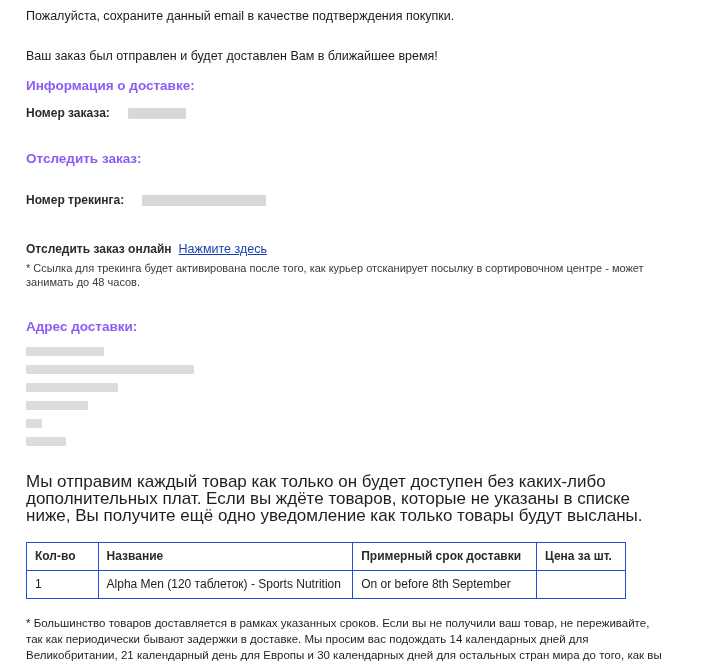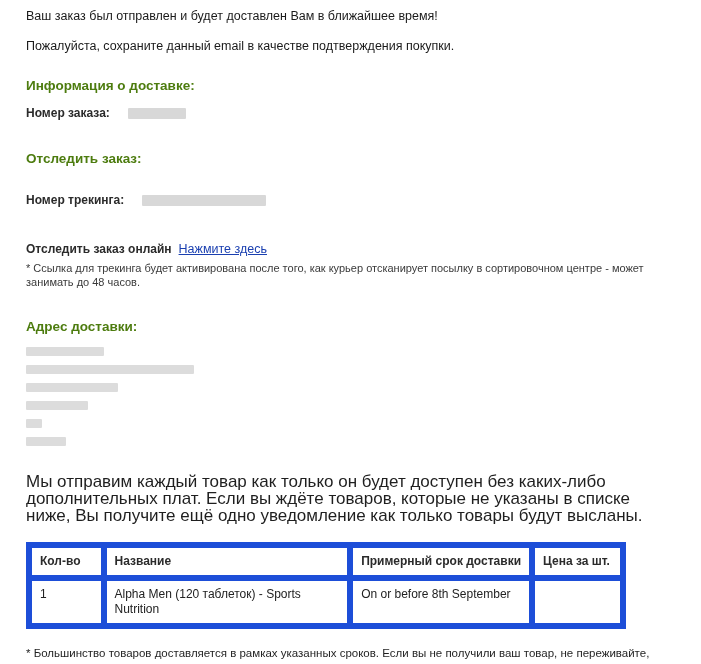--- a/index.html
+++ b/index.html
@@ -28,21 +28,21 @@
     line-height: 16px;
     color: #1a1a1a;
     margin-bottom: 14px;
   }
   .intro-line.second {
     margin-bottom: 24px;
   }
   h2.section {
     font-size: 13.5px;
     font-weight: bold;
-    color: #4d7c0f;
+    color: #8b5cf6;
     margin: 0 0 12px 0;
     line-height: 16px;
   }
   .field-row {
     font-size: 12px;
     line-height: 15px;
     margin-bottom: 0;
     display: flex;
     align-items: center;
     gap: 18px;
@@ -114,21 +114,21 @@
     max-width: 630px;
     margin-bottom: 18px;
   }
   table.items {
     border-collapse: collapse;
     width: 600px;
     font-size: 12px;
     margin-bottom: 16px;
   }
   table.items th, table.items td {
-    border: 6px solid #1d4ed8;
+    border: 1px solid #1d4ed8;
     text-align: left;
     padding: 6px 8px;
     vertical-align: top;
     line-height: 15px;
   }
   table.items th {
     font-weight: bold;
     color: #2b2b2b;
   }
   .col-qty { width: 60px; }
@@ -140,22 +140,22 @@
     line-height: 16px;
     color: #1f1f1f;
     max-width: 640px;
   }
 </style>
 </head>
 <body>
 
 <div class="page">
 
+  <p class="intro-line second">Пожалуйста, сохраните данный email в качестве подтверждения покупки.</p>
   <p class="intro-line">Ваш заказ был отправлен и будет доставлен Вам в ближайшее время!</p>
-  <p class="intro-line second">Пожалуйста, сохраните данный email в качестве подтверждения покупки.</p>
 
   <h2 class="section">Информация о доставке:</h2>
 
   <div class="field-row">
     <span class="field-label">Номер заказа:</span>
     <span class="redacted r-order"></span>
   </div>
 
   <div class="gap-30"></div>
 

